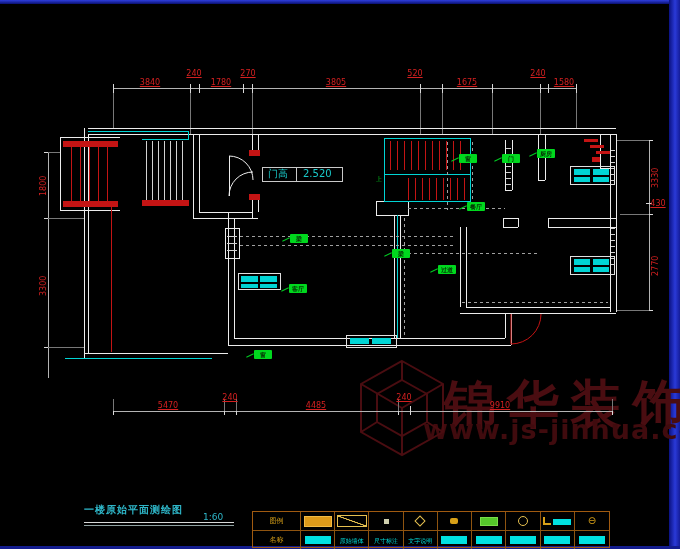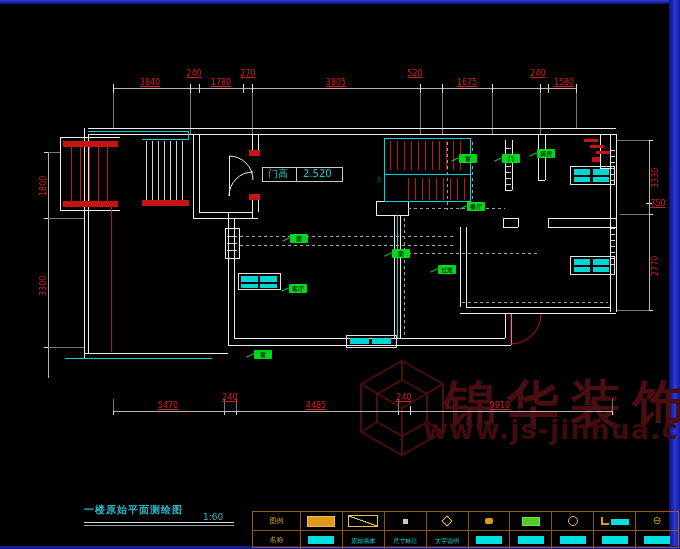--- a/index.html
+++ b/index.html
@@ -31,21 +31,21 @@
   .gnote{position:absolute;z-index:4;color:#00d81e;font-size:6px;line-height:7px;white-space:nowrap;}
   
   .tagtxt{position:absolute;z-index:4;color:#19c9c9;font-size:10px;line-height:8px;white-space:nowrap;}
   
   .title{position:absolute;left:84px;top:503px;z-index:4;color:#2eb6c8;font-size:10px;
          font-weight:bold;letter-spacing:1px;white-space:nowrap;}
   .title-scale{position:absolute;left:203px;top:512px;z-index:4;color:#2eb6c8;font-size:9px;}
   .uline1{position:absolute;left:84px;top:522px;width:150px;height:1px;background:#d8d8d8;z-index:4;}
   .uline2{position:absolute;left:84px;top:525px;width:150px;height:1px;background:#8fa0a0;z-index:4;}
   
-  .legend{position:absolute;left:252px;top:511px;width:427px;height:37px;z-index:4;
+  .legend{position:absolute;left:252px;top:511px;width:358px;height:37px;z-index:4;
           display:grid;grid-template-columns:48px repeat(9,1fr);grid-template-rows:19px 18px;
           border:1px solid #a05a10;box-sizing:border-box;}
   .lcell{border-right:1px solid #8f5410;display:flex;align-items:center;justify-content:center;
          overflow:hidden;}
   .lrow1{border-bottom:1px solid #8f5410;}
   .ly{color:#d8a018;font-size:7px;line-height:8px;white-space:nowrap;}
   .lc{color:#00dede;font-size:6px;line-height:7px;white-space:nowrap;}
   .bar-cyan{width:26px;height:8px;background:#00e0e0;}
   .bar-cyan.sm{width:18px;height:6px;}
   .ic-wall{width:26px;height:9px;background:#dd9a1a;border:1px solid #f2bb45;}
@@ -208,21 +208,21 @@
   <span class="dim" style="left:230px;top:394px">240</span>
   <span class="dim" style="left:316px;top:402px">4485</span>
   <span class="dim" style="left:404px;top:394px">240</span>
   <span class="dim" style="left:500px;top:402px">9910</span>
 
   <span class="dimv" style="left:40px;top:196px">1800</span>
   <span class="dimv" style="left:40px;top:296px">3300</span>
 
   <span class="dimv" style="left:652px;top:188px">3330</span>
   <span class="dimv" style="left:652px;top:276px">2770</span>
-  <span class="dim" style="left:658px;top:200px">750</span>
+  <span class="dim" style="left:658px;top:200px">430</span>
 
   <div class="glabel" style="left:459px;top:154px">窗</div>
   <div class="glabel" style="left:502px;top:154px">门</div>
   <div class="glabel" style="left:537px;top:149px">厨房</div>
   <div class="glabel" style="left:467px;top:202px">餐厅</div>
   <div class="glabel" style="left:392px;top:249px">梁</div>
   <div class="glabel" style="left:438px;top:265px">过道</div>
   <div class="glabel" style="left:290px;top:234px">梁</div>
   <div class="glabel" style="left:289px;top:284px">客厅</div>
   <div class="glabel" style="left:254px;top:350px">窗</div>

